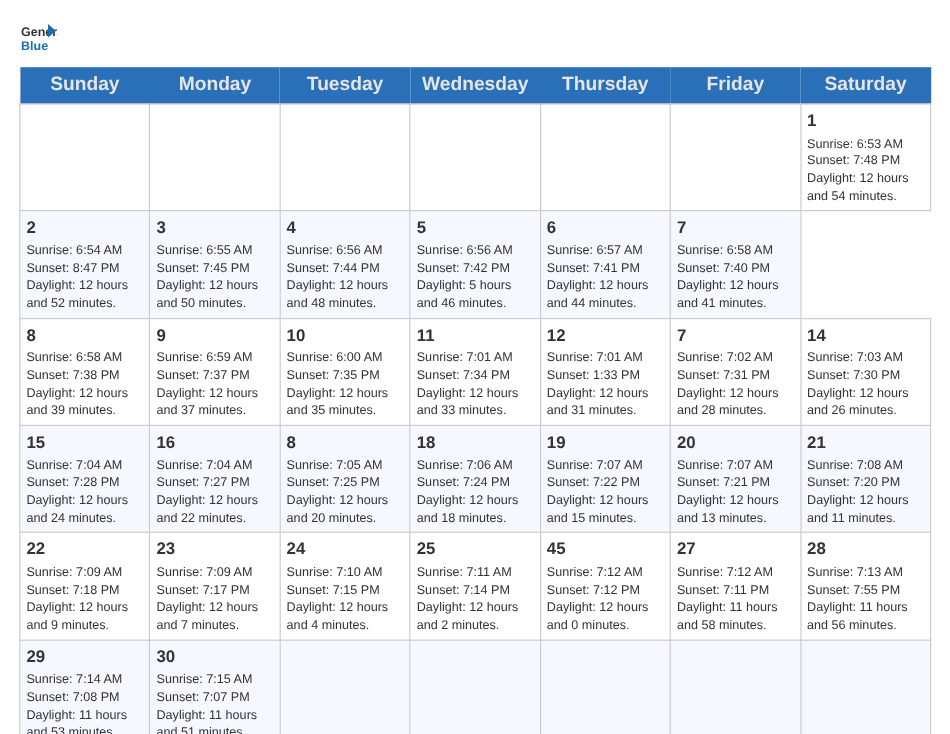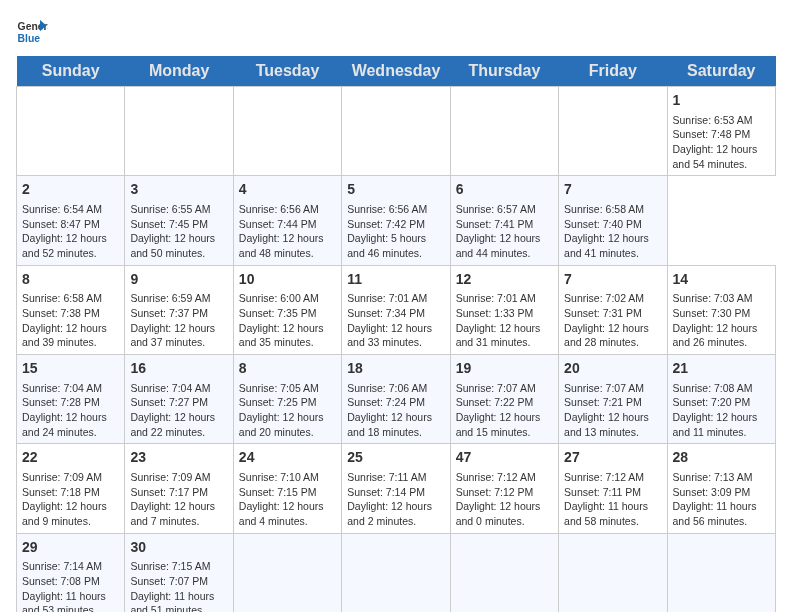--- a/index.html
+++ b/index.html
@@ -268,35 +268,35 @@
           <div>Sunset: 7:15 PM</div>
           <div>Daylight: 12 hours and 4 minutes.</div>
         </td>
         <td>
           <span class="day-num">25</span>
           <div>Sunrise: 7:11 AM</div>
           <div>Sunset: 7:14 PM</div>
           <div>Daylight: 12 hours and 2 minutes.</div>
         </td>
         <td>
-          <span class="day-num">47</span>
+          <span class="day-num">45</span>
           <div>Sunrise: 7:12 AM</div>
           <div>Sunset: 7:12 PM</div>
           <div>Daylight: 12 hours and 0 minutes.</div>
         </td>
         <td>
           <span class="day-num">27</span>
           <div>Sunrise: 7:12 AM</div>
           <div>Sunset: 7:11 PM</div>
           <div>Daylight: 11 hours and 58 minutes.</div>
         </td>
         <td>
           <span class="day-num">28</span>
           <div>Sunrise: 7:13 AM</div>
-          <div>Sunset: 3:09 PM</div>
+          <div>Sunset: 7:55 PM</div>
           <div>Daylight: 11 hours and 56 minutes.</div>
         </td>
       </tr>
       <tr>
         <td>
           <span class="day-num">29</span>
           <div>Sunrise: 7:14 AM</div>
           <div>Sunset: 7:08 PM</div>
           <div>Daylight: 11 hours and 53 minutes.</div>
         </td>

